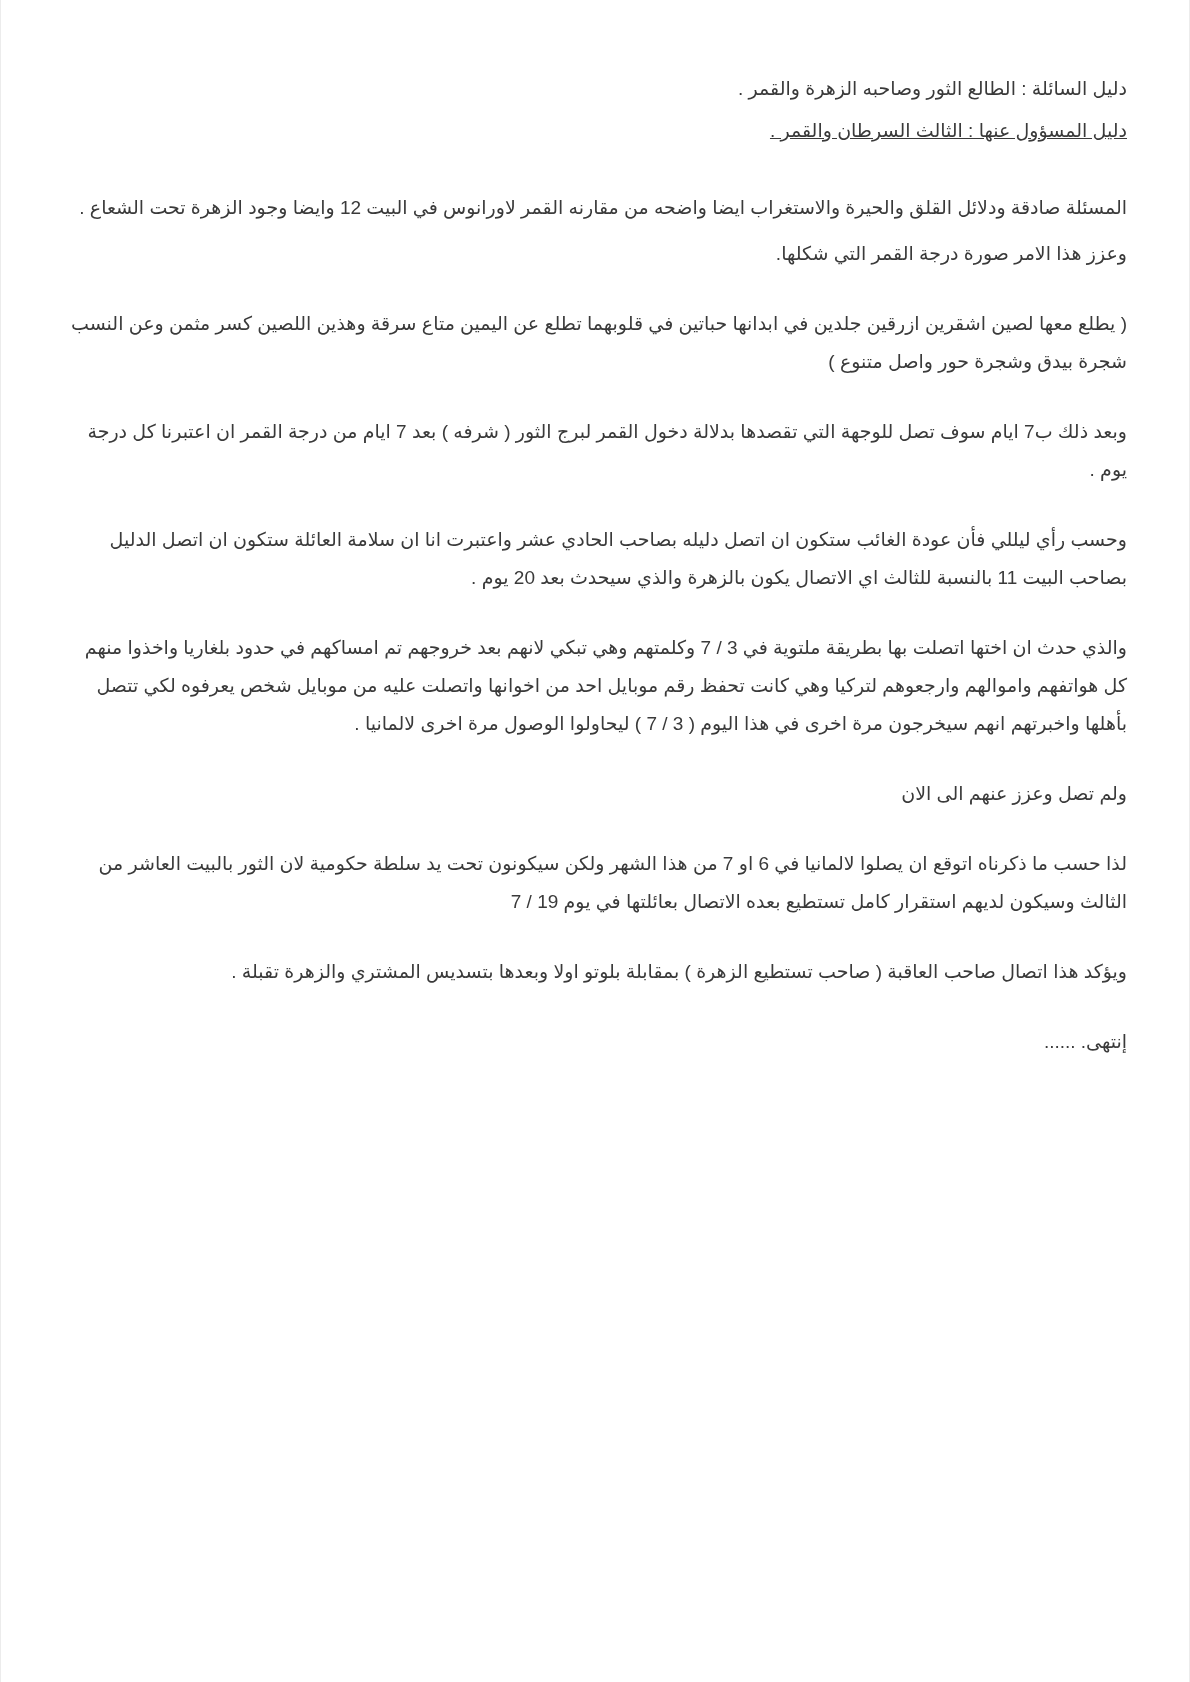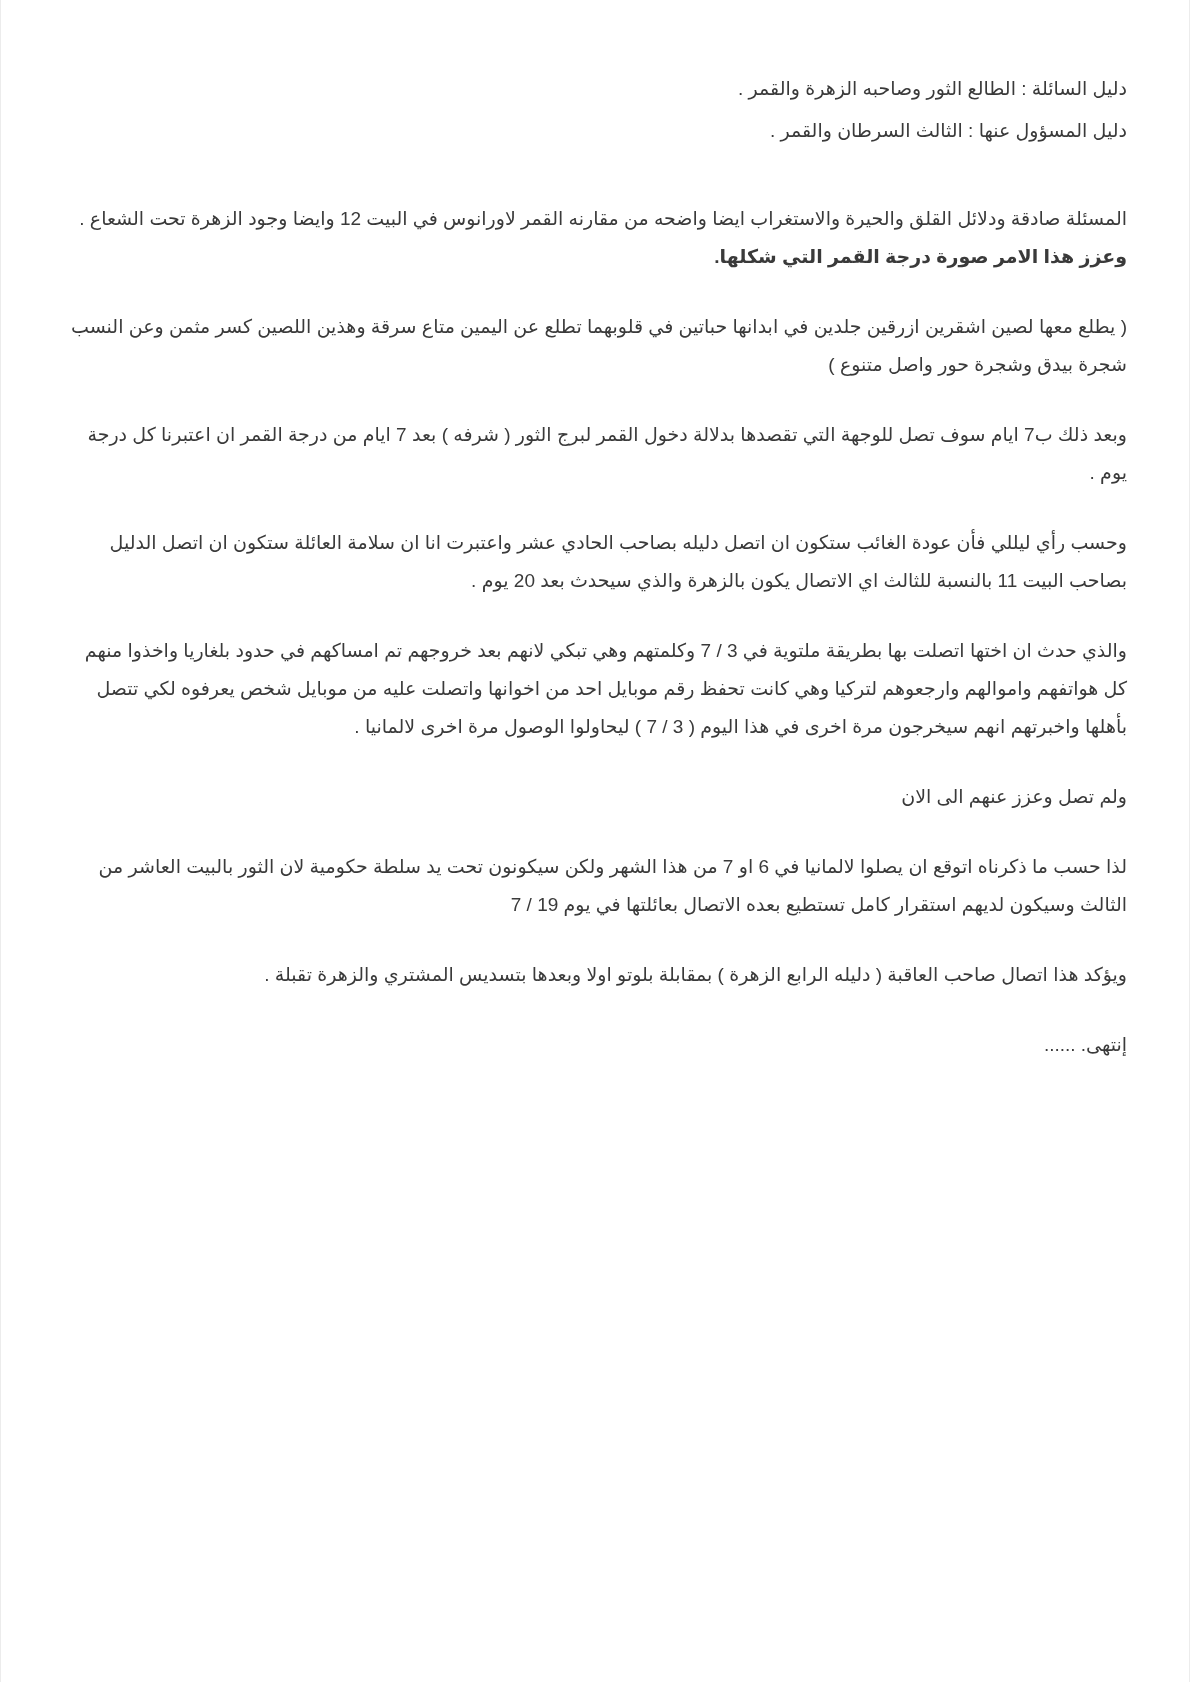--- a/index.html
+++ b/index.html
@@ -22,34 +22,34 @@
     line-height: 38px;
     color: #3a3a3a;
   }
   .page p {
     margin: 32px 0 0 0;
     text-align: right;
     unicode-bidi: plaintext;
     direction: rtl;
   }
   .page p.first { margin-top: 0; }
-  .page p.tight { margin-top: 4px; }
-  .page p.joined { margin-top: 0; font-weight: bold; }
-  .page p.after-header { margin-top: 50px; }
+  .page p.tight { margin-top: 4px; text-decoration: underline; }
+  .page p.joined { margin-top: 8px; }
+  .page p.after-header { margin-top: 39px; }
   .page p.end { }
 </style>
 </head>
 <body>
 
 <div class="page">
   <p class="first">دليل السائلة : الطالع الثور وصاحبه الزهرة والقمر .</p>
   <p class="tight">دليل المسؤول عنها : الثالث السرطان والقمر .</p>
   <p class="after-header">المسئلة صادقة ودلائل القلق والحيرة والاستغراب ايضا واضحه من مقارنه القمر لاورانوس في البيت 12 وايضا وجود الزهرة تحت الشعاع .</p>
   <p class="joined">وعزز هذا الامر صورة درجة القمر التي شكلها.</p>
   <p>( يطلع معها لصين اشقرين ازرقين جلدين في ابدانها حباتين في قلوبهما تطلع عن اليمين متاع سرقة وهذين اللصين كسر مثمن وعن النسب شجرة بيدق وشجرة حور واصل متنوع )</p>
   <p>وبعد ذلك ب7 ايام سوف تصل للوجهة التي تقصدها بدلالة دخول القمر لبرج الثور ( شرفه ) بعد 7 ايام من درجة القمر ان اعتبرنا كل درجة يوم .</p>
   <p>وحسب رأي ليللي فأن عودة الغائب ستكون ان اتصل دليله بصاحب الحادي عشر واعتبرت انا ان سلامة العائلة ستكون ان اتصل الدليل بصاحب البيت 11 بالنسبة للثالث اي الاتصال يكون بالزهرة والذي سيحدث بعد 20 يوم .</p>
   <p>والذي حدث ان اختها اتصلت بها بطريقة ملتوية في 3 / 7 وكلمتهم وهي تبكي لانهم بعد خروجهم تم امساكهم في حدود بلغاريا واخذوا منهم كل هواتفهم واموالهم وارجعوهم لتركيا وهي كانت تحفظ رقم موبايل احد من اخوانها واتصلت عليه من موبايل شخص يعرفوه لكي تتصل بأهلها واخبرتهم انهم سيخرجون مرة اخرى في هذا اليوم ( 3 / 7 ) ليحاولوا الوصول مرة اخرى لالمانيا .</p>
   <p>ولم تصل وعزز عنهم الى الان</p>
   <p>لذا حسب ما ذكرناه اتوقع ان يصلوا لالمانيا في 6 او 7 من هذا الشهر ولكن سيكونون تحت يد سلطة حكومية لان الثور بالبيت العاشر من الثالث وسيكون لديهم استقرار كامل تستطيع بعده الاتصال بعائلتها في يوم 19 / 7</p>
-  <p>ويؤكد هذا اتصال صاحب العاقبة ( دليله الرابع الزهرة ) بمقابلة بلوتو اولا وبعدها بتسديس المشتري والزهرة تقبلة .</p>
+  <p>ويؤكد هذا اتصال صاحب العاقبة ( صاحب تستطيع الزهرة ) بمقابلة بلوتو اولا وبعدها بتسديس المشتري والزهرة تقبلة .</p>
   <p class="end">إنتهى. ......</p>
 </div>
 
 </body></html>

